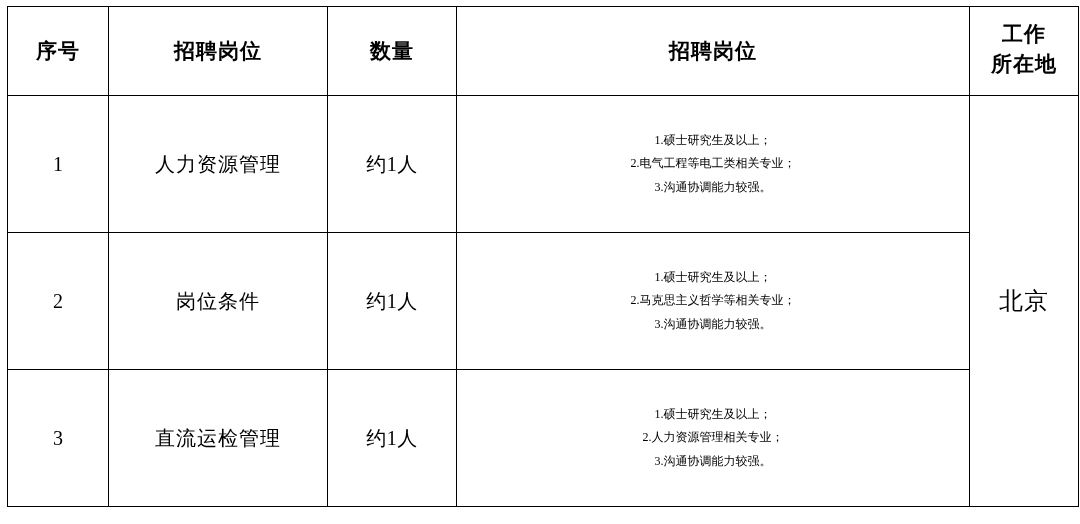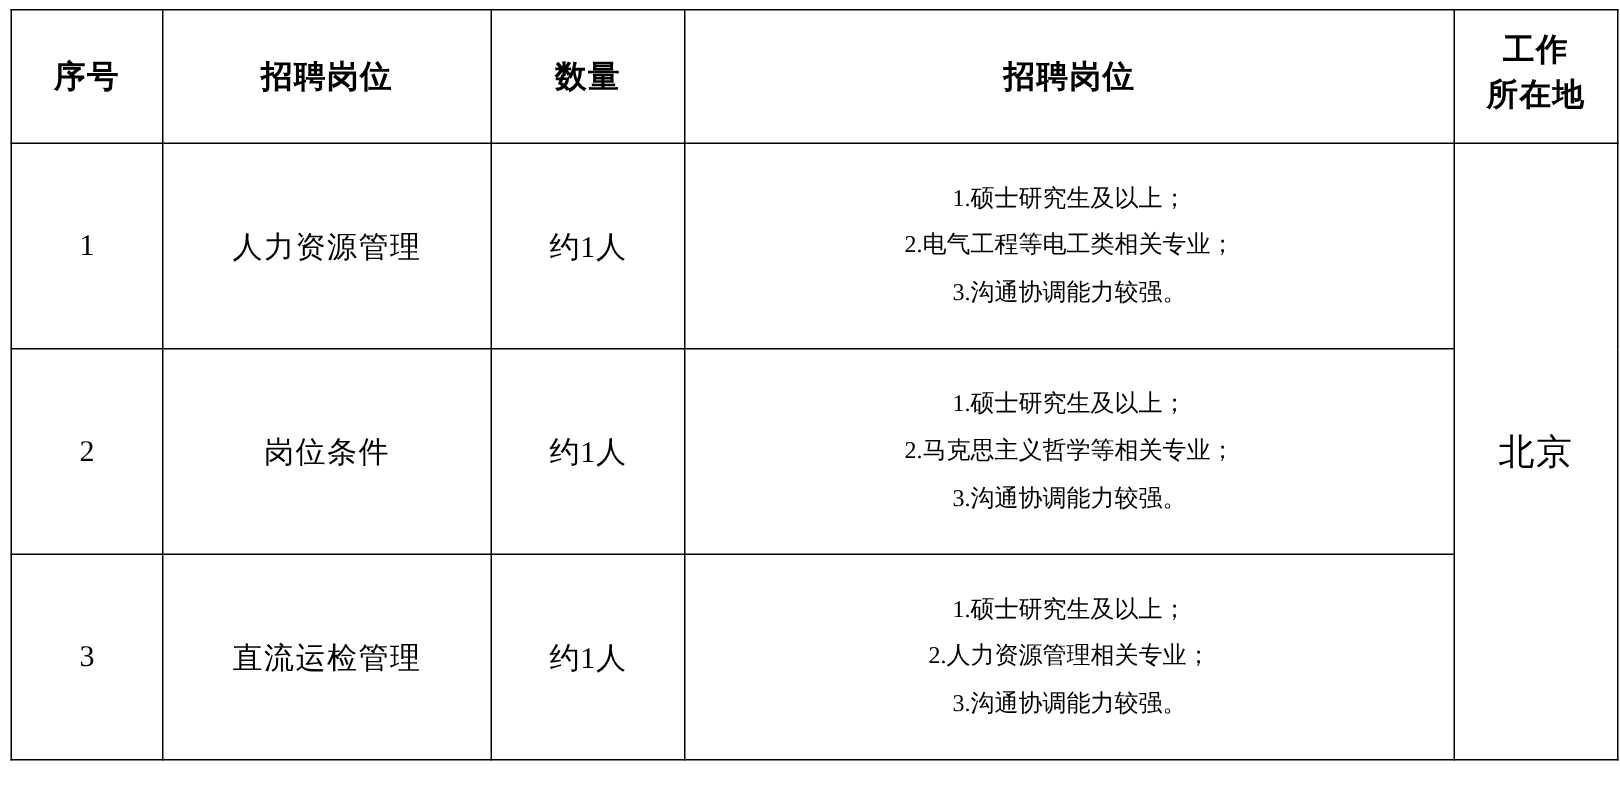--- a/index.html
+++ b/index.html
@@ -62,21 +62,21 @@
   td.post-cell {
     letter-spacing: 1px;
   }
   td.count-cell {
     letter-spacing: 0.5px;
   }
   td.cond-cell {
     text-align: left;
     padding: 10px 0 10px 12px;
     line-height: 1.95;
-    font-size: 16px;
+    font-size: 12px;
   }
   td.cond-cell .line {
     white-space: nowrap;
   }
   td.loc-cell {
     font-size: 24px;
     letter-spacing: 1px;
   }
 </style>
 </head>

